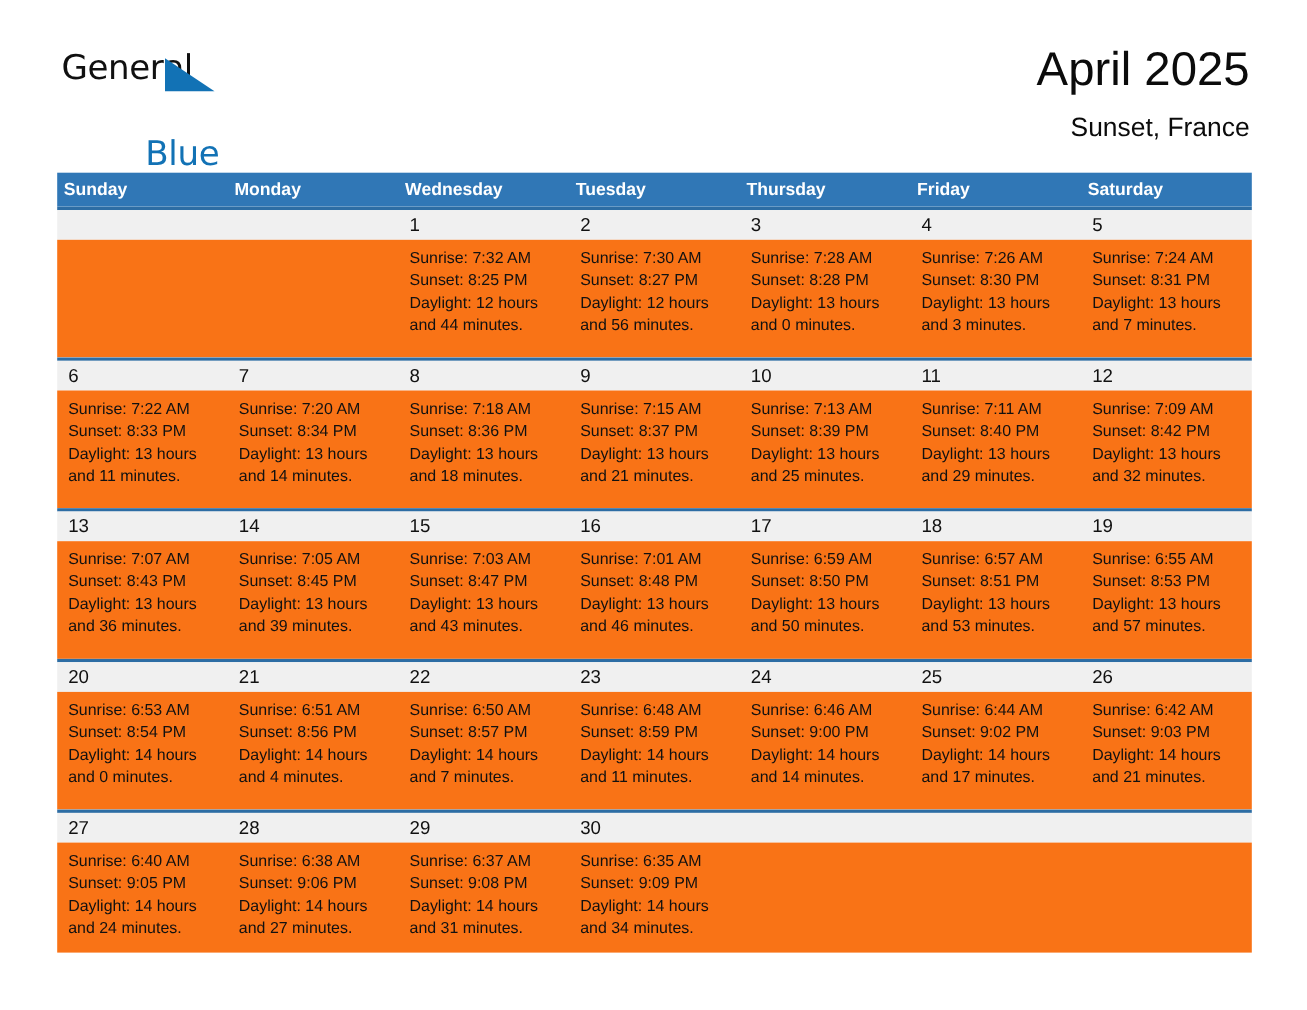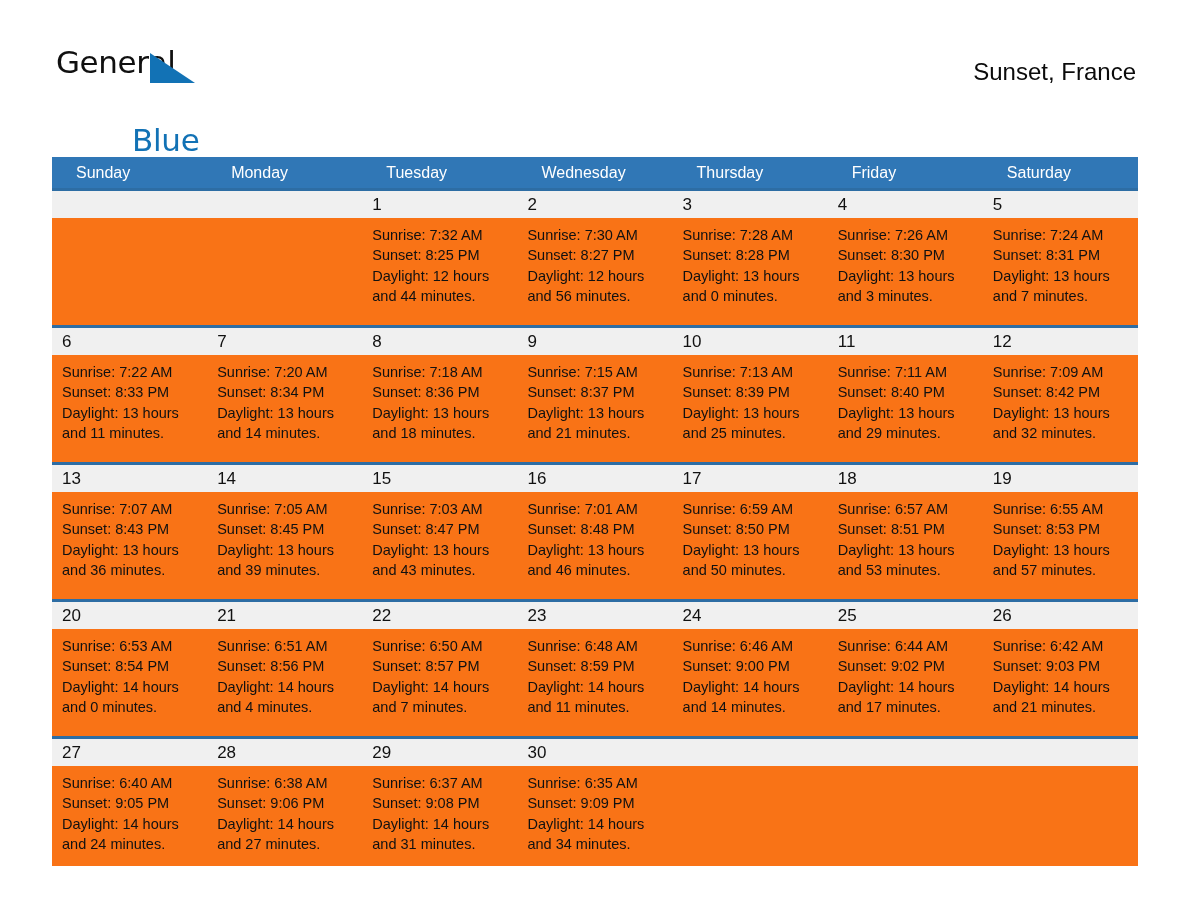--- a/index.html
+++ b/index.html
@@ -95,24 +95,25 @@
   .dow-row {
     display: flex;
     background: #3077b6;
     height: 31px;
   }
   .dow {
     flex: 1 1 0;
     color: #ffffff;
     font-size: 16px;
     line-height: 31px;
-    padding-left: 24px;
+    padding-left: 6px;
     box-sizing: border-box;
     white-space: nowrap;
     overflow: hidden;
+    font-weight: bold;
   }
   .week {
     border-top: 3px solid #2d6da4;
     background: #ffffff;
   }
   .week:first-of-type {
     border-top: 3px solid #2d6da4;
   }
   .daynum-row {
     display: flex;
@@ -153,31 +154,32 @@
 
 <div class="page">
 
   <div class="top">
     <div class="logo">
       <span class="logo-general">General</span>
       <span class="logo-tri"></span>
       <span class="logo-blue">Blue</span>
     </div>
     <div class="title-wrap">
+      <div class="cal-title">April 2025</div>
       <div class="cal-subtitle">Sunset, France</div>
     </div>
   </div>
 
   <div class="calendar">
 
     <div class="dow-row">
       <div class="dow">Sunday</div>
       <div class="dow">Monday</div>
+      <div class="dow">Wednesday</div>
       <div class="dow">Tuesday</div>
-      <div class="dow">Wednesday</div>
       <div class="dow">Thursday</div>
       <div class="dow">Friday</div>
       <div class="dow">Saturday</div>
     </div>
 
     <div class="week">
       <div class="daynum-row">
         <div class="daynum"></div>
         <div class="daynum"></div>
         <div class="daynum">1</div>

